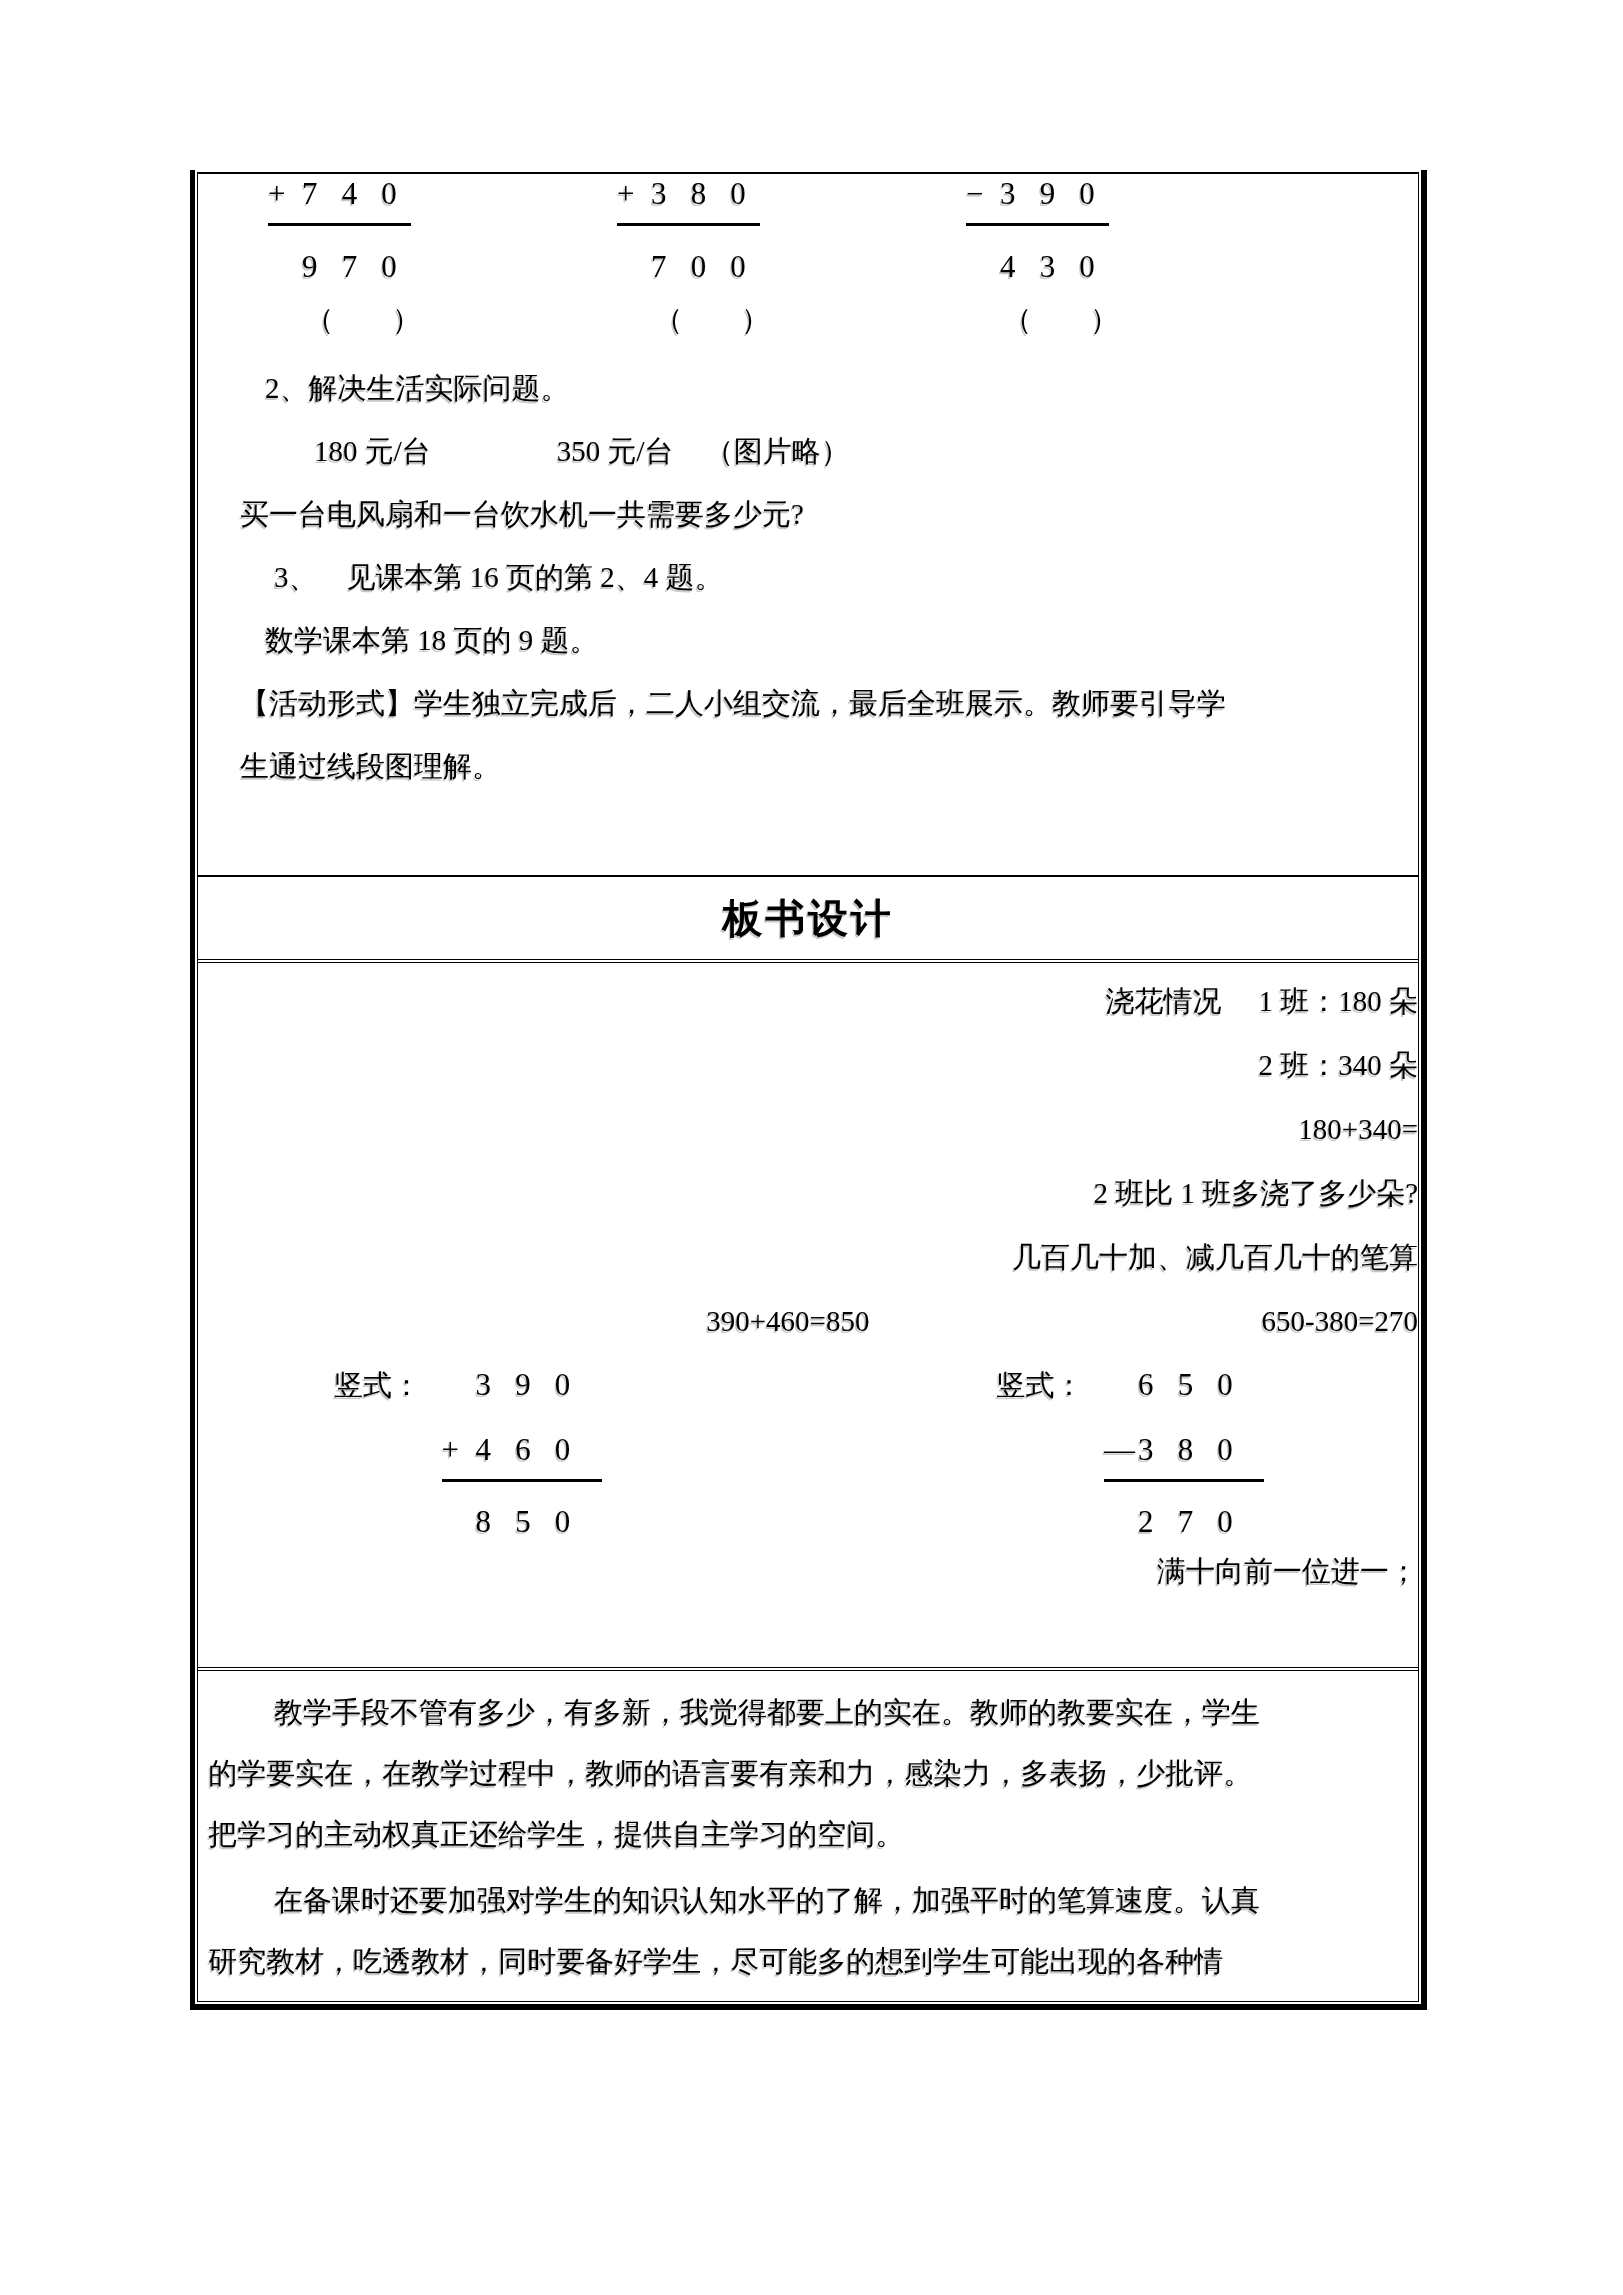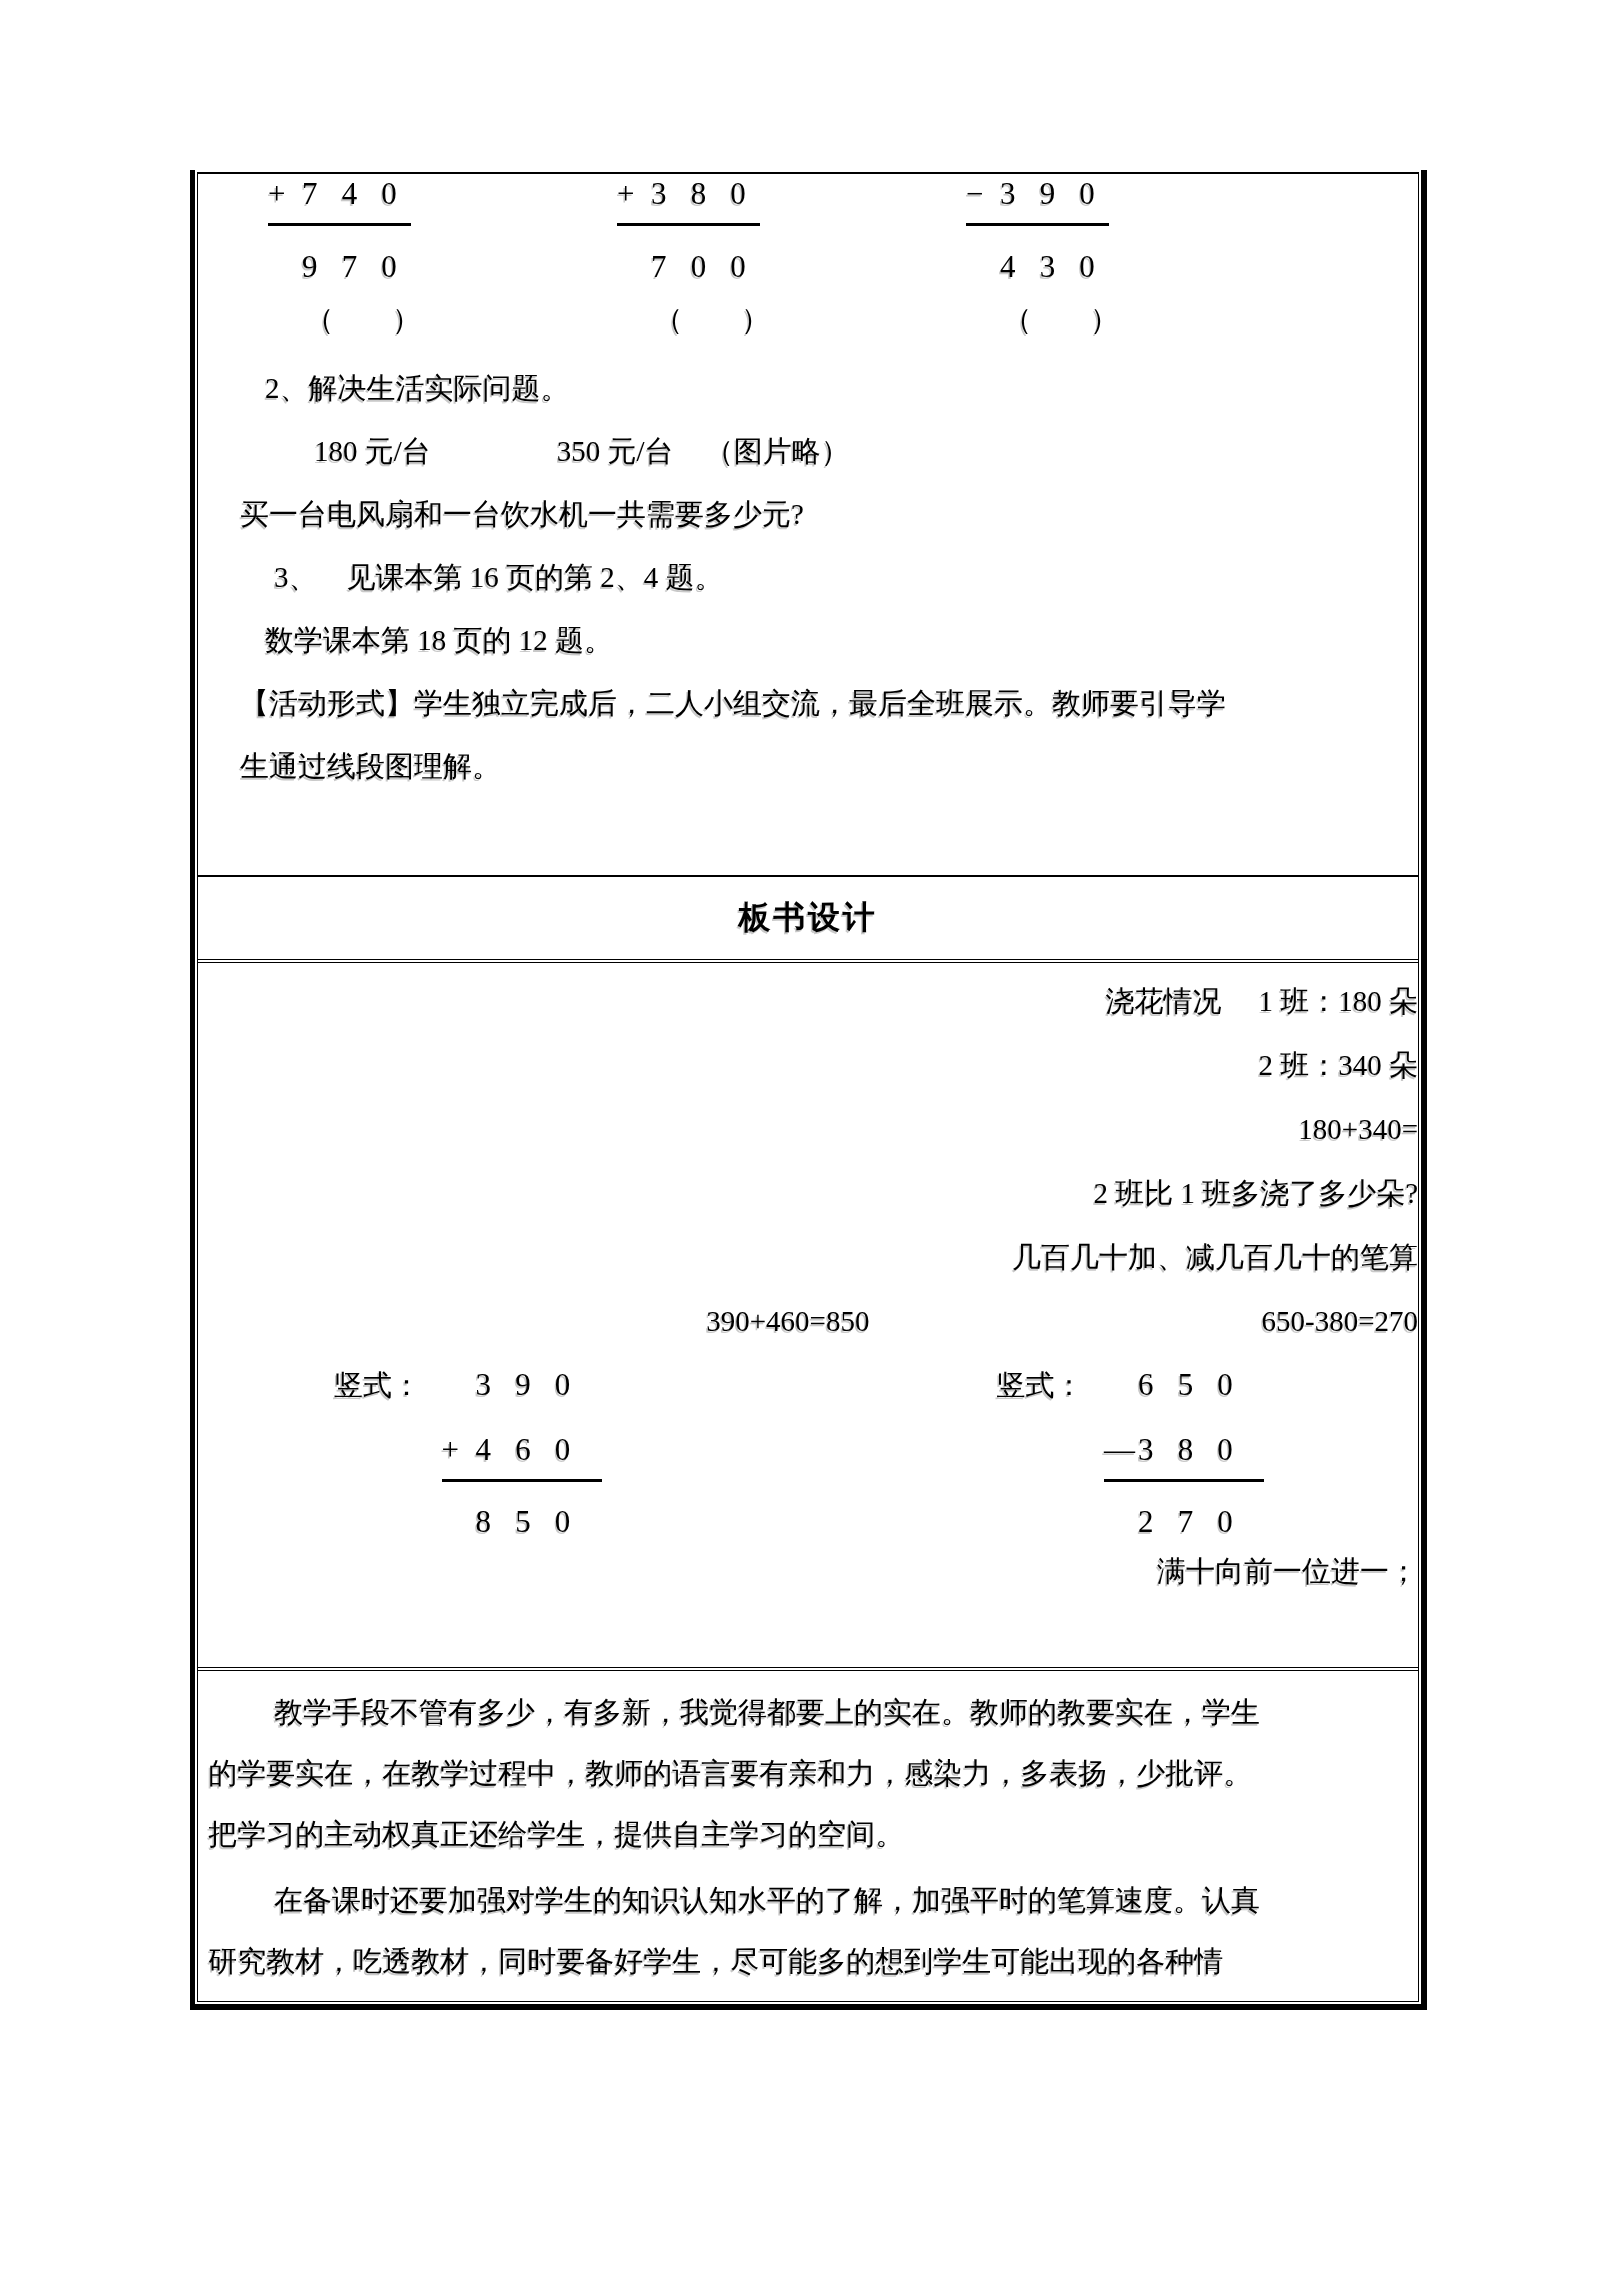--- a/index.html
+++ b/index.html
@@ -19,21 +19,21 @@
   }
   .frame-inner { border: 1.4px solid #000; border-top: 2px solid #000; background: #fff; }
 
   .row { position: relative; overflow: hidden; }
   .row-practice { height: 701px; border-bottom: 2px solid #000; }
   .row-header  { height: 82px; border-bottom: 4.1px double #000;
                  display: flex; align-items: center; justify-content: center; }
   .row-board   { height: 698px; border-bottom: 4.1px double #000; }
   .row-reflect { height: 319px; padding-top: 11px; }
 
-  .hdr { font-size: 32px; font-weight: 700; letter-spacing: 2.7px;
+  .hdr { font-size: 40px; font-weight: 700; letter-spacing: 2.7px;
          text-shadow: -1.4px 2px 0 #c9c9c9; }
 
   .t { font-size: 29px; line-height: 63px; white-space: pre;
        text-shadow: -1.4px 2px 0 #c9c9c9; }
   .row-board .t { line-height: 64px; text-align: right; }
   .row-reflect .t { line-height: 61px; }
   .t span { display: inline-block; }
 
   
   .calc-row { display: flex; margin-top: 1px; }
@@ -79,21 +79,21 @@
             <div class="num"><span class="op">−</span><span class="digits">3 9 0</span></div>
             <div class="rule"></div>
             <div class="num digits result">4 3 0</div>
             <div class="num blank">（　　）</div>
           </div>
         </div>
         <div class="t" style="padding-left:67px; margin-top:19px">2、解决生活实际问题。</div>
         <div class="t"><span style="margin-left:116px">180 元/台</span><span style="margin-left:126px">350 元/台</span><span style="margin-left:31px">（图片略）</span></div>
         <div class="t" style="padding-left:42px">买一台电风扇和一台饮水机一共需要多少元?</div>
         <div class="t" style="padding-left:76px">3、　见课本第 16 页的第 2、4 题。</div>
-        <div class="t" style="padding-left:67px">数学课本第 18 页的 12 题。</div>
+        <div class="t" style="padding-left:67px">数学课本第 18 页的 9 题。</div>
         <div class="t" style="padding-left:42px">【活动形式】学生独立完成后，二人小组交流，最后全班展示。教师要引导学</div>
         <div class="t" style="padding-left:42px">生通过线段图理解。</div>
       </section>
 
       <section class="row row-header">
         <span class="hdr">板书设计</span>
       </section>
 
       <section class="row row-board" style="padding-top:5.5px">
         <div class="t"><span style="margin-left:95px">浇花情况</span><span style="margin-left:37px">1 班：180 朵</span></div>

